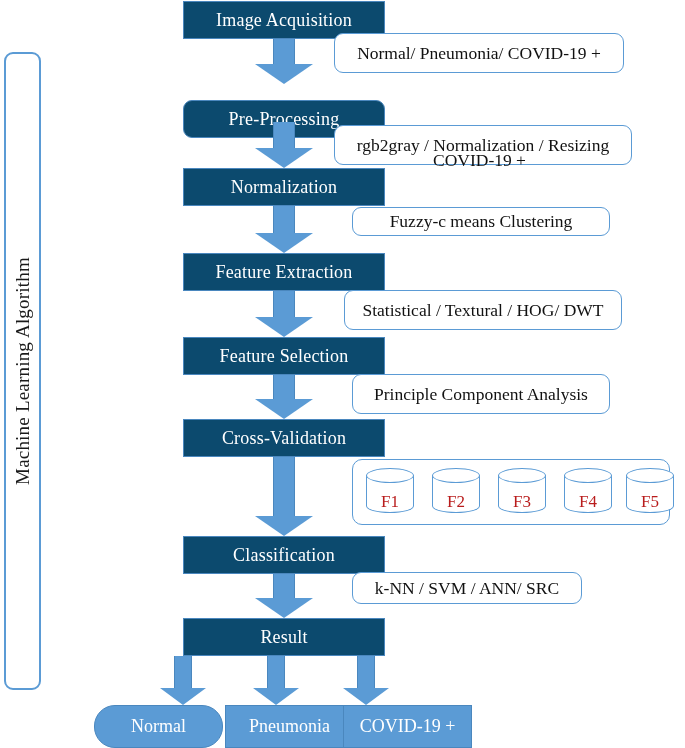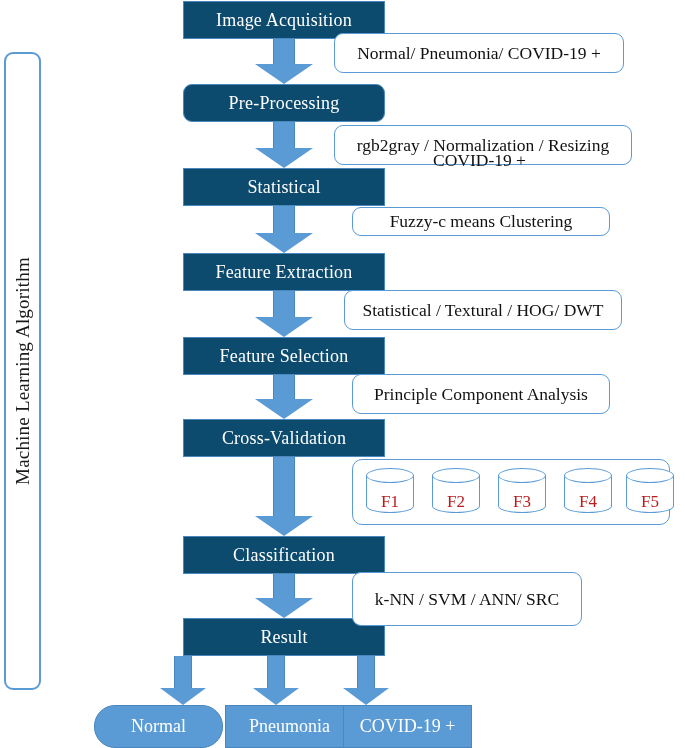--- a/index.html
+++ b/index.html
@@ -111,22 +111,22 @@
 <body>
 
 <div id="stage">
 
   <div class="ml-frame"></div>
   <div class="ml-label">
     <span>Machine Learning Algorithm</span>
   </div>
 
   <div class="pbox" style="top:1px;">Image Acquisition</div>
-  <div class="pbox" style="top:84px;border-radius:9px;">Pre-Processing</div>
-  <div class="pbox" style="top:168px;">Statistical</div>
+  <div class="pbox" style="top:100px;border-radius:9px;">Pre-Processing</div>
+  <div class="pbox" style="top:168px;">Normalization</div>
   <div class="pbox" style="top:253px;">Feature Extraction</div>
   <div class="pbox" style="top:337px;">Feature Selection</div>
   <div class="pbox" style="top:419px;">Cross-Validation</div>
   <div class="pbox" style="top:536px;">Classification</div>
   <div class="pbox" style="top:618px;">Result</div>
 
   <div class="varrow" style="left:255px;top:39px;height:45px;">
     <div class="shaft" style="height:25px;"></div>
       <div class="head" style="top:25px;"></div>
   </div>
@@ -173,21 +173,21 @@
   <div class="note" style="left:334px;top:125px;width:298px;height:40px;">rgb2gray / Normalization / Resizing</div>
 
   <div class="stray" style="left:433px;top:150px;">COVID-19 +</div>
 
   <div class="note" style="left:352px;top:207px;width:258px;height:29px;">Fuzzy-c means Clustering</div>
 
   <div class="note" style="left:344px;top:290px;width:278px;height:40px;">Statistical / Textural / HOG/ DWT</div>
 
   <div class="note" style="left:352px;top:374px;width:258px;height:40px;">Principle Component Analysis</div>
 
-  <div class="note" style="left:352px;top:572px;width:230px;height:54px;border-radius:9px;">k-NN / SVM / ANN/ SRC</div>
+  <div class="note" style="left:352px;top:572px;width:230px;height:32px;border-radius:9px;">k-NN / SVM / ANN/ SRC</div>
 
   <div class="fold-frame"></div>
 
   <div class="cyl" style="left:366px;">
     <div class="body"></div>
       <div class="top"></div>
     <div class="cap">F1</div>
   </div>
   <div class="cyl" style="left:432px;">
     <div class="body"></div>

